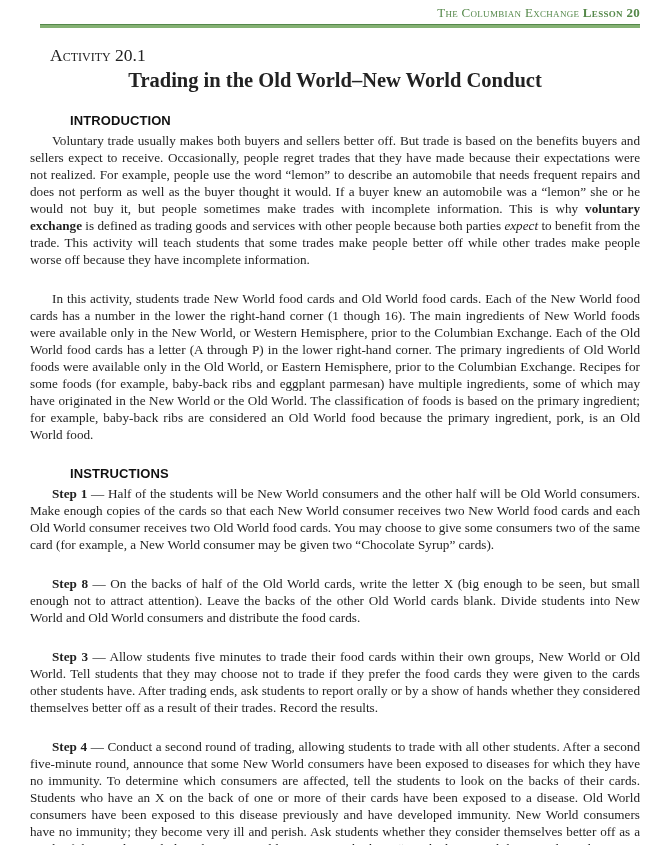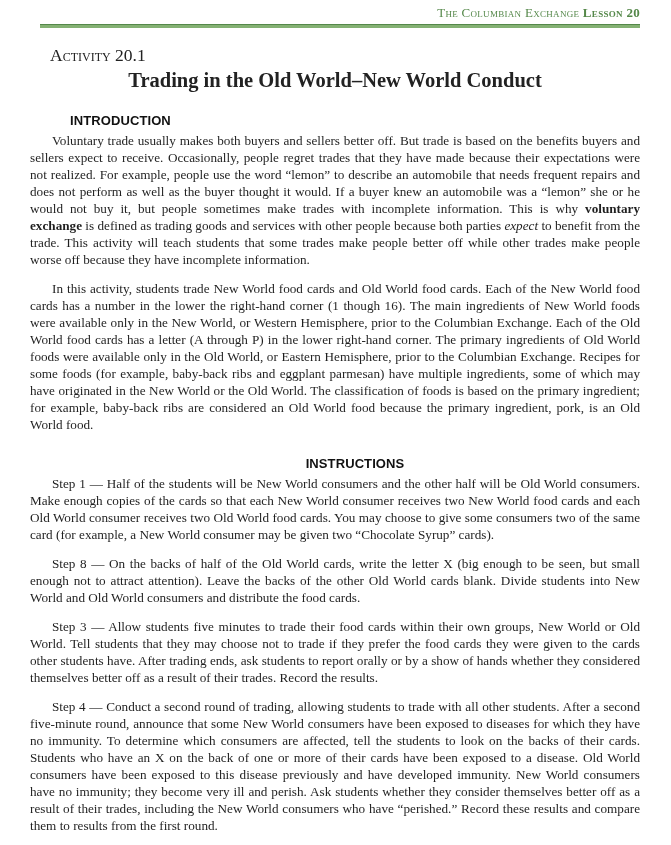--- a/index.html
+++ b/index.html
@@ -63,35 +63,34 @@
     font-weight: bold;
     font-size: 13px;
     letter-spacing: 0.1px;
     color: #111;
     margin-top: 21px;
     line-height: 15px;
     padding-left: 40px;
   }
   .section-heading.instructions {
     margin-top: 23px;
-    text-align: center;
   }
   
   p.body-para {
     font-size: 13.2px;
     line-height: 17px;
     text-align: justify;
     text-indent: 22px;
     margin: 4px 0 0 0;
   }
   p.body-para + p.body-para {
-    margin-top: 12px;
+    margin-top: 22px;
   }
   p.body-para .step-label {
-    font-weight: normal;
+    font-weight: bold;
   }
 </style>
 </head>
 <body>
 
 <div class="page">
 
   <div class="running-header">
     <span>The Columbian Exchange </span><span class="bold-part">Lesson 20</span>
   </div>

